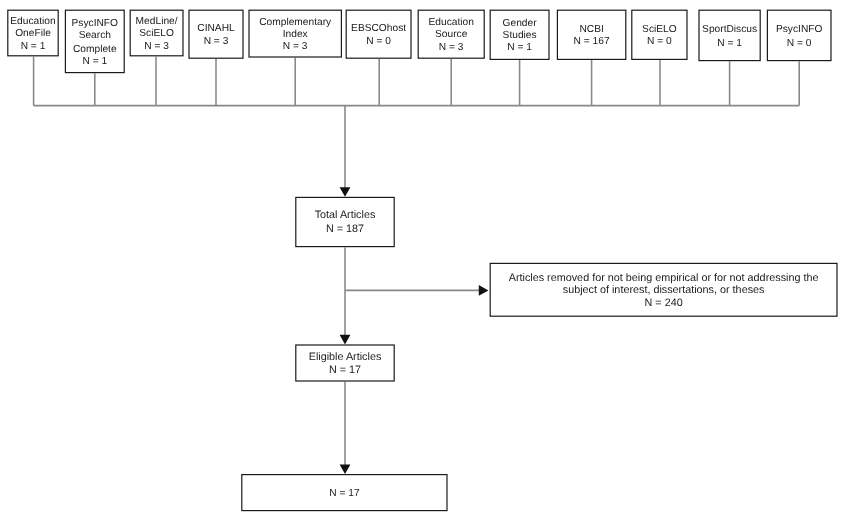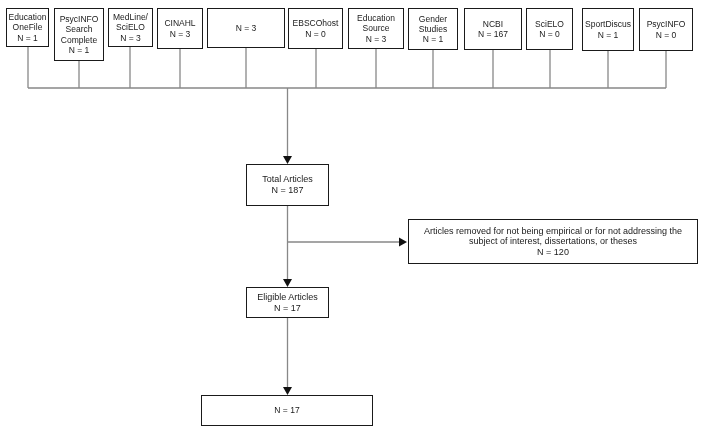--- a/index.html
+++ b/index.html
@@ -59,20 +59,21 @@
     <span>MedLine/​SciELO</span>
     <span>N = 3</span>
   </div>
 
   <div class="box" style="left:157px;top:8px;width:46px;height:41px">
     <span>CINAHL</span>
     <span>N = 3</span>
   </div>
 
   <div class="box" style="left:207px;top:8px;width:78px;height:40px">
+    <span>Complementary Index</span>
     <span>N = 3</span>
   </div>
 
   <div class="box" style="left:288px;top:8px;width:55px;height:41px">
     <span>EBSCOhost</span>
     <span>N = 0</span>
   </div>
 
   <div class="box" style="left:348px;top:8px;width:56px;height:41px">
     <span>Education Source</span>
@@ -104,21 +105,21 @@
     <span>N = 0</span>
   </div>
 
   <div class="box flow" style="left:246px;top:164px;width:83px;height:42px">
     <span>Total Articles</span>
     <span>N = 187</span>
   </div>
 
   <div class="box flow" style="left:408px;top:219px;width:290px;height:45px">
     <span>Articles removed for not being empirical or for not addressing the subject of interest, dissertations, or theses</span>
-    <span>N = 120</span>
+    <span>N = 240</span>
   </div>
 
   <div class="box flow" style="left:246px;top:287px;width:83px;height:31px">
     <span>Eligible Articles</span>
     <span>N = 17</span>
   </div>
 
   <div class="box flow small" style="left:201px;top:395px;width:172px;height:31px">
     <span>N = 17</span>
   </div>

